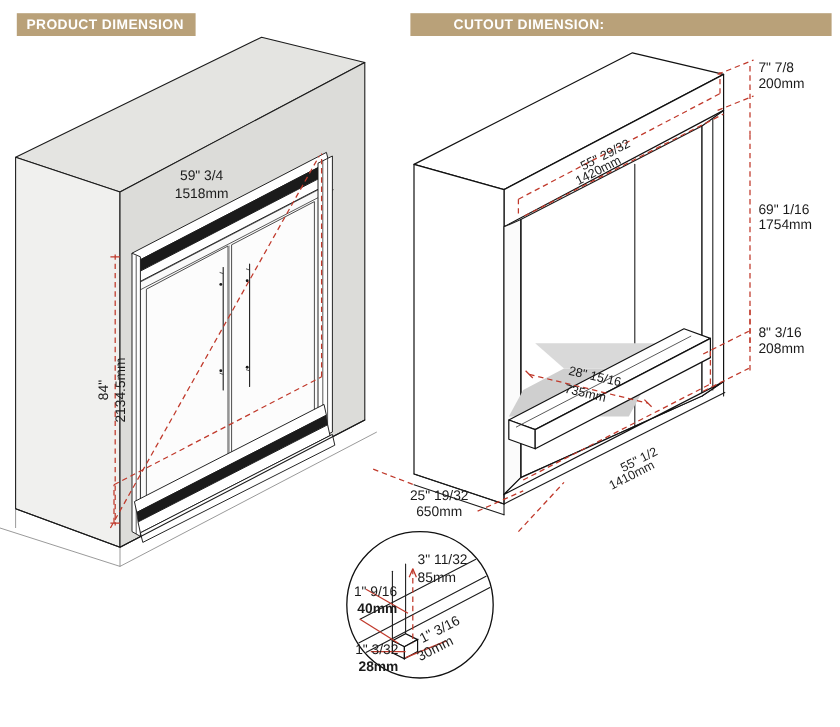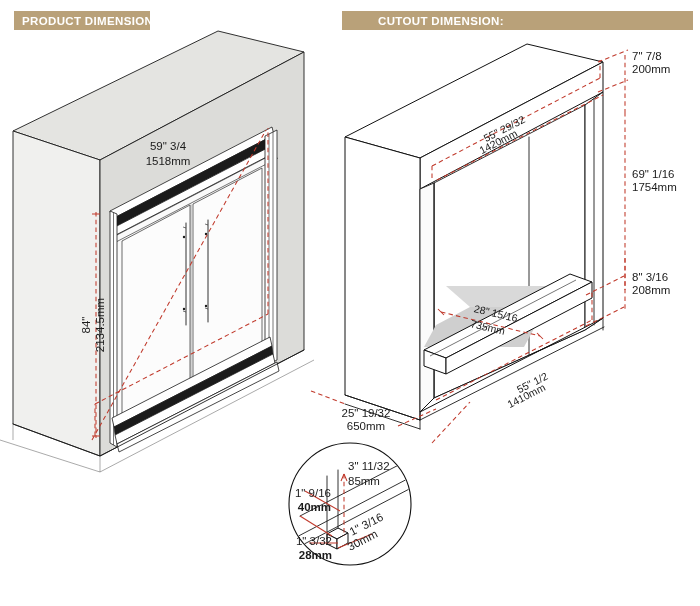--- a/index.html
+++ b/index.html
@@ -27,21 +27,21 @@
     align-items: center;
     height: 19px;
   }
   .hdr-bar span {
     color: #ffffff;
     font-size: 11.5px;
     font-weight: bold;
     letter-spacing: 0.35px;
     white-space: nowrap;
   }
-  #hdr-left { left: 14px; top: 11px; width: 136px; padding-left: 8px; box-sizing: border-box; }
+  #hdr-left { left: 14px; top: 11px; width: 149px; padding-left: 8px; box-sizing: border-box; }
   #hdr-right { left: 342px; top: 11px; width: 351px; padding-left: 36px; box-sizing: border-box; }
 
   svg { position: absolute; left: 0; top: 0; }
   .ln { fill: none; stroke: #1b1b1b; stroke-width: 0.9; stroke-linejoin: round; stroke-linecap: round; }
   .ln-thin { fill: none; stroke: #2b2b2b; stroke-width: 0.65; }
   .ln-hair { fill: none; stroke: #555; stroke-width: 0.5; }
   .dim { fill: none; stroke: #c0392b; stroke-width: 1.05; stroke-dasharray: 4.5 3.2; }
   .dimsolid { fill: none; stroke: #c0392b; stroke-width: 1.05; }
   .wallface { fill: #f0f0ee; stroke: #1b1b1b; stroke-width: 0.9; stroke-linejoin: round; }
   .walltop { fill: #e4e4e1; stroke: #1b1b1b; stroke-width: 0.9; stroke-linejoin: round; }

